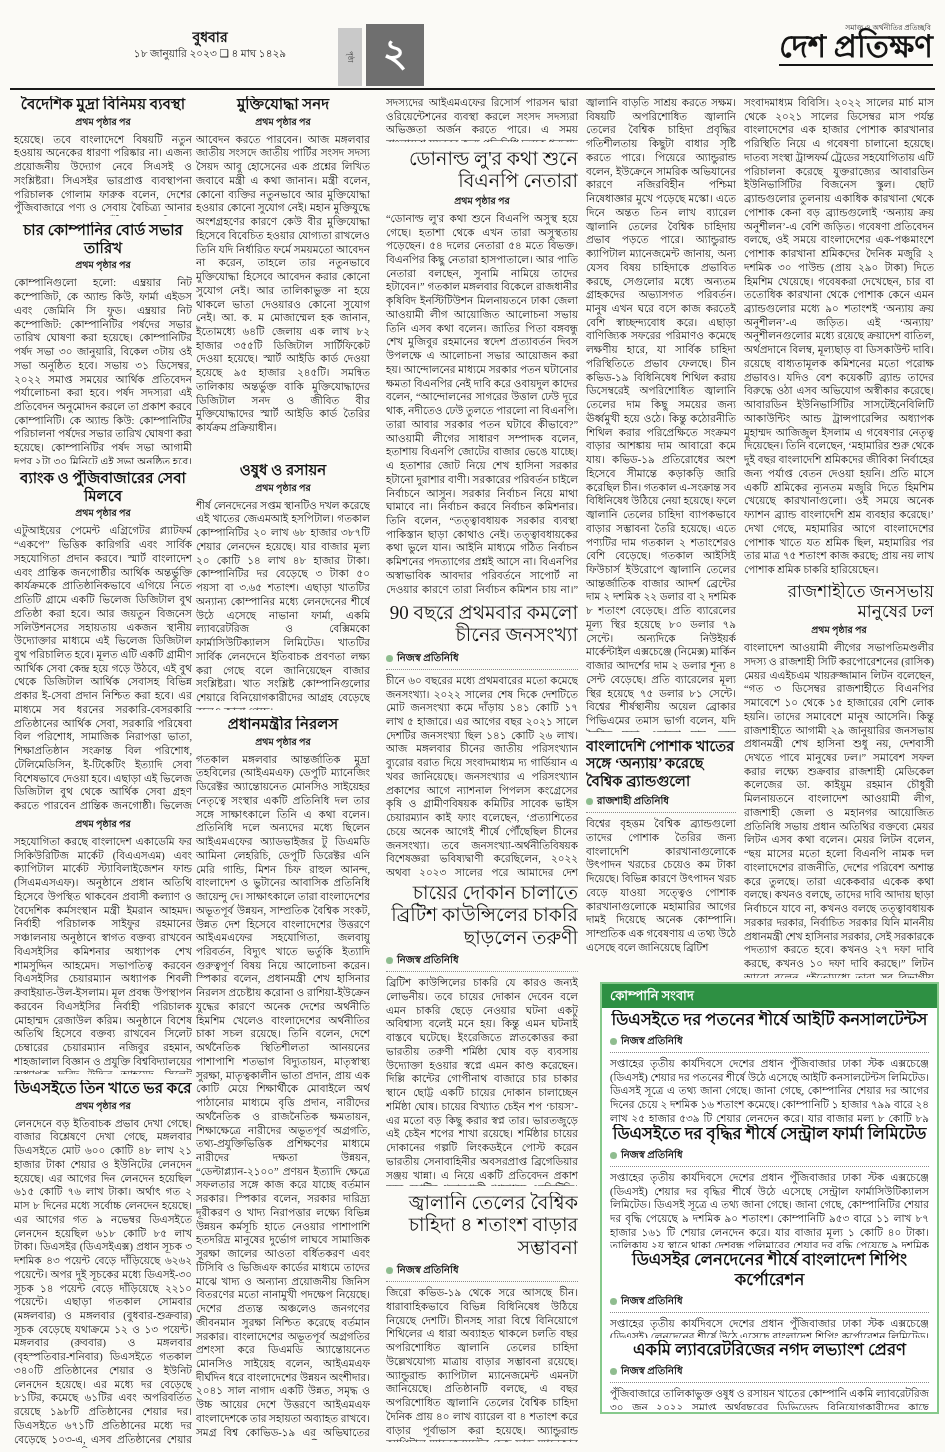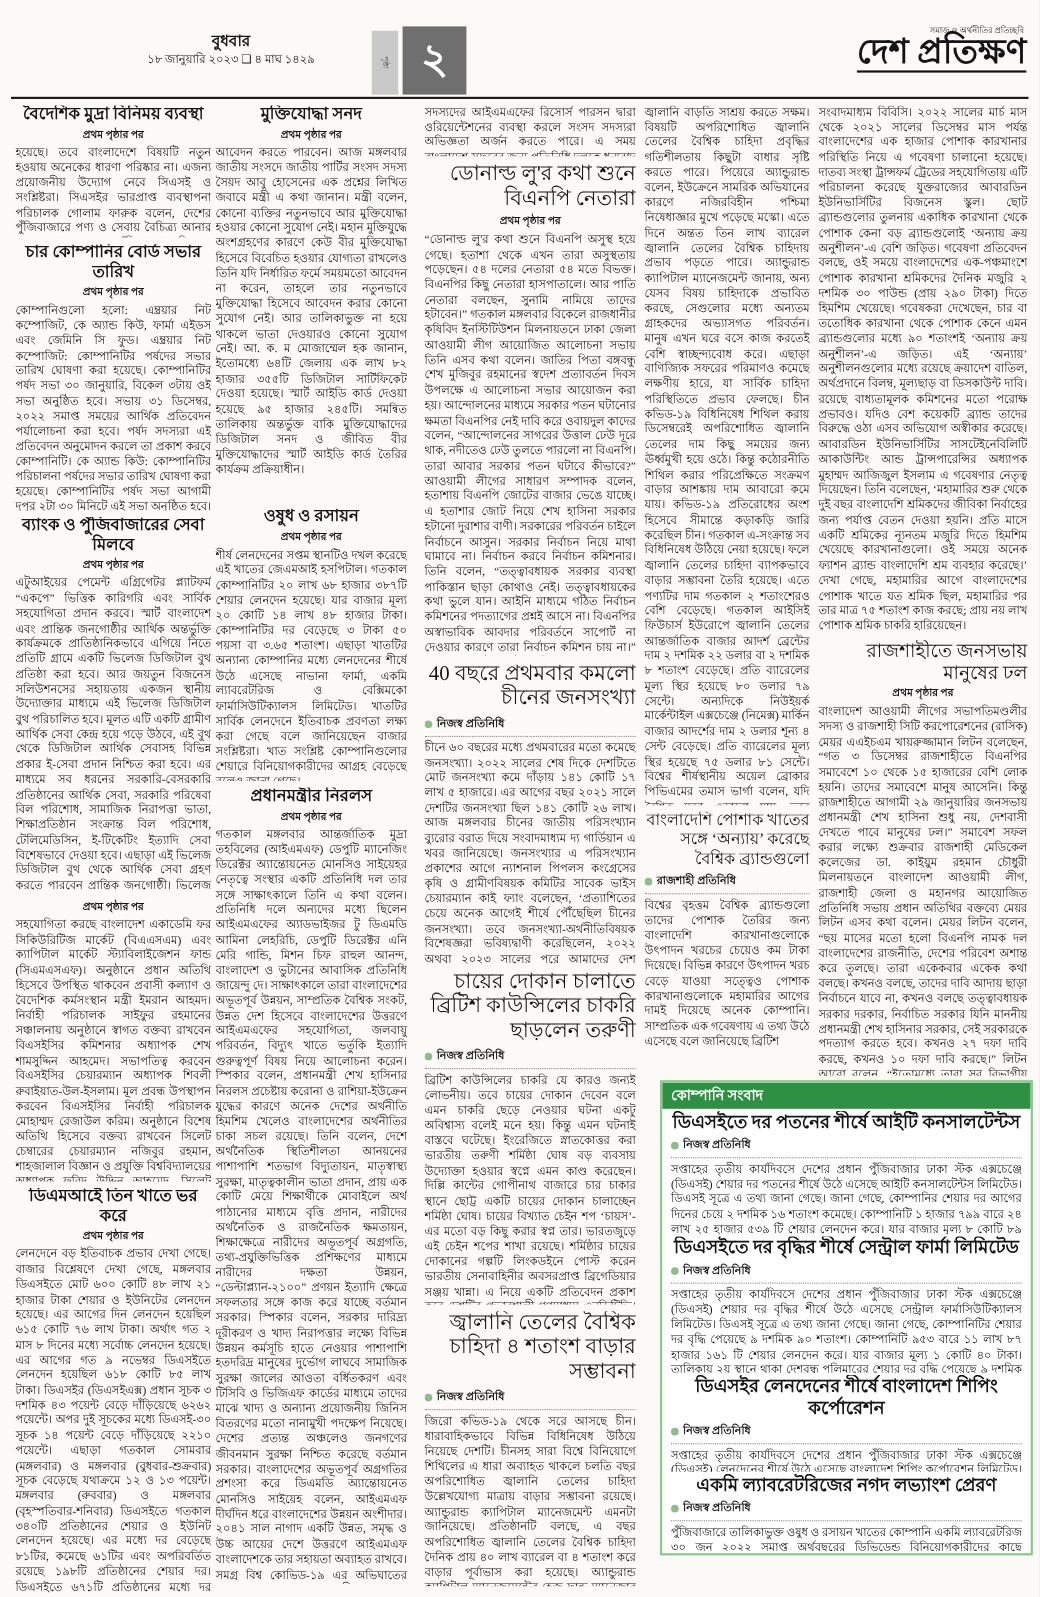--- a/index.html
+++ b/index.html
@@ -22,21 +22,21 @@
   
   .col{position:absolute;top:96px;}
   #colA{left:14px;width:178px;}
   #colB{left:196px;width:174px;}
   #colC{left:386px;width:192px;}
   #colE{left:586px;width:150px;}
   #colD{left:744px;width:190px;}
   .art{overflow:hidden;margin-bottom:6px;}
   .hl1{font-size:15px;font-weight:700;text-align:center;line-height:1.18;}
   .hl2{font-size:19px;font-weight:400;text-align:right;line-height:1.18;}
-  .hl3{font-size:14.5px;font-weight:400;text-align:right;line-height:1.2;}
+  .hl3{font-size:14.5px;font-weight:700;text-align:left;line-height:1.2;}
   .kick{font-size:9.5px;font-weight:700;text-align:center;margin:1px 0 3px;}
   .byline{font-size:10px;font-weight:700;margin:3px 0 1px;display:flex;align-items:center;gap:4px;}
   .dot{width:7px;height:7px;border-radius:50%;background:#8fbc8f;display:inline-block;}
   .dotrule{border-top:1px dotted #888;margin:2px 0 4px;}
   .body{font-size:10.4px;line-height:1.32;text-align:justify;}
   
   #box{position:absolute;left:600px;top:982px;width:339px;height:432px;background:#fff;
        border:2px solid #86c98b;box-sizing:border-box;overflow:hidden;}
   #box .bar{height:24px;background:#2e9043;color:#ffffff;font-size:13px;font-weight:700;
             display:flex;align-items:center;padding-left:8px;}
@@ -71,21 +71,21 @@
     <div class="art" style="height:340px">
       <div class="hl1">ব্যাংক ও পুঁজিবাজারের সেবা মিলবে</div>
       <div class="kick">প্রথম পৃষ্ঠার পর</div>
       <div class="body">এটুআইয়ের পেমেন্ট এগ্রিগেটর প্ল্যাটফর্ম “একপে” ভিত্তিক কারিগরি এবং সার্বিক সহযোগিতা প্রদান করবে। স্মার্ট বাংলাদেশ এবং প্রান্তিক জনগোষ্ঠীর আর্থিক অন্তর্ভুক্তি কার্যক্রমকে প্রাতিষ্ঠানিকভাবে এগিয়ে নিতে প্রতিটি গ্রামে একটি ভিলেজ ডিজিটাল বুথ প্রতিষ্ঠা করা হবে। আর জয়তুন বিজনেস সলিউশনসের সহায়তায় একজন স্থানীয় উদ্যোক্তার মাধ্যমে এই ভিলেজ ডিজিটাল বুথ পরিচালিত হবে। মূলত এটি একটি গ্রামীণ আর্থিক সেবা কেন্দ্র হয়ে গড়ে উঠবে, এই বুথ থেকে ডিজিটাল আর্থিক সেবাসহ বিভিন্ন প্রকার ই-সেবা প্রদান নিশ্চিত করা হবে। এর মাধ্যমে সব ধরনের সরকারি-বেসরকারি প্রতিষ্ঠানের আর্থিক সেবা, সরকারি পরিষেবা বিল পরিশোধ, সামাজিক নিরাপত্তা ভাতা, শিক্ষাপ্রতিষ্ঠান সংক্রান্ত বিল পরিশোধ, টেলিমেডিসিন, ই-টিকেটিং ইত্যাদি সেবা বিশেষভাবে দেওয়া হবে। এছাড়া এই ভিলেজ ডিজিটাল বুথ থেকে আর্থিক সেবা গ্রহণ করতে পারবেন প্রান্তিক জনগোষ্ঠী। ভিলেজ বুথের মাধ্যমে সকল ব্যাংক ও আর্থিক প্রতিষ্ঠানের সব ধরনের সেবাগুলো এক জায়গা থেকে পাওয়া যাবে। এতে গ্রামীণ অঞ্চলে সুবিধাবঞ্চিত ও প্রাতিষ্ঠানিকভাবে আর্থিকসেবা বহির্ভূত জনগোষ্ঠী তাদের আর্থিক সেবা গ্রহণে অনেক বেশি সময়, কষ্ট ও অর্থের সাশ্রয় করতে পারবে। অনুষ্ঠানে এটুআইয়ের প্রকল্প পরিচালক (যুগ্ম সচিব) ড. দেওয়ান মুহাম্মদ হুমায়ূন কবীর বলেন, ভিলেজ বুথের মাধ্যমে গ্রামের সুবিধাবঞ্চিত জনগণের কাছে সেবা পৌঁছে দেওয়া হবে। একই সঙ্গে ভিলেজ বুথ নিরাপদ ও উন্নত মানের সেবা প্রদান, পল্লী এলাকায় আর্থিক উন্নয়ন, সব ধরনের আর্থিক অন্তর্ভুক্তি নিশ্চিতকরণ, এসডিজি কাউকে পেছনে না রেখে বাস্তবায়ন করবে। অনুষ্ঠানে জয়তুন বিজনেস সলিউশনস-এর চেয়ারম্যান বলেন, চেঞ্জ এজেন্ট হিসেবে কাজ করবে ভিলেজ ডিজিটাল বুথের উদ্যোক্তা হবে নিজ গ্রামের শিক্ষিত তরুণ, তরুণী। অন্তত এইচএসসি পাস হতে হবে। এতে করে এমনিতে সুবিধাবঞ্চিত জনগোষ্ঠী আধুনিক আর্থিক সেবা পাবেন। কর্মসংস্থান সৃষ্টি হবে। পাইলট পর্যায়ে হিসেবে খুব শিগগিরই মুন্সিগঞ্জে ভিলেজ ডিজিটাল বুথ চালু হবে।</div>
     </div>
     <div class="art" style="height:258px">
       <div class="kick">প্রথম পৃষ্ঠার পর</div>
       <div class="body">সহযোগিতা করছে বাংলাদেশ একাডেমি ফর সিকিউরিটিজ মার্কেট (বিএএসএম) এবং ক্যাপিটাল মার্কেট স্ট্যাবিলাইজেশন ফান্ড (সিএমএসএফ)। অনুষ্ঠানে প্রধান অতিথি হিসেবে উপস্থিত থাকবেন প্রবাসী কল্যাণ ও বৈদেশিক কর্মসংস্থান মন্ত্রী ইমরান আহমদ। নির্বাহী পরিচালক সাইফুর রহমানের সঞ্চালনায় অনুষ্ঠানে স্বাগত বক্তব্য রাখবেন বিএসইসির কমিশনার অধ্যাপক শেখ শামসুদ্দিন আহমেদ। সভাপতিত্ব করবেন বিএসইসির চেয়ারম্যান অধ্যাপক শিবলী রুবাইয়াত-উল-ইসলাম। মূল প্রবন্ধ উপস্থাপন করবেন বিএসইসির নির্বাহী পরিচালক মোহাম্মদ রেজাউল করিম। অনুষ্ঠানে বিশেষ অতিথি হিসেবে বক্তব্য রাখবেন সিলেট চেম্বারের চেয়ারম্যান নজিবুর রহমান, শাহজালাল বিজ্ঞান ও প্রযুক্তি বিশ্ববিদ্যালয়ের অধ্যাপক ফরিদ উদ্দিন আহমেদ, সিলেট জেলা প্রশাসক, সিলেট পুলিশ সুপার মোহাম্মদ আব্দুল্লাহ আল-মামুন এবং চেম্বার অব কমার্স আন্ড ইন্ডাস্ট্রিজের সভাপতি তাহমিন আহমেদ। এছাড়াও নারী বিনিয়োগকারীদের নিয়ে আরও একটি সভা করা হবে। বিএসইসির সংবাদ বিজ্ঞপ্তিতে এসব তথ্য জানানো হয়েছে। এর আগে গত ১৯ নভেম্বর নোয়াখালীতে “বিনিয়োগ শিক্ষা সম্মেলন ২০২২” অনুষ্ঠিত হয়। উল্লেখ্য, দেশের পুঁজিবাজারে গত ৩০ বছরে ১৯৯৬ এবং ২০১০ সালে বড় দুটি ধস নেমেছিল। এই ধসের কারণ খতিয়ে দেখতে গবেষণা প্রতিবেদন তৈরি করা হয়। সেই গবেষণায় দেখা গেছে, যেসব বিনিয়োগকারী সবচেয়ে বেশি ক্ষতির মুখে পড়েছেন তাদের পুঁজিবাজার সম্পর্কে ধারণা খুব কম ছিল। তাই পুঁজিবাজারে বিনিয়োগকারীদের জন্য দেশব্যাপী বিনিয়োগ শিক্ষা কার্যক্রম চালিয়ে যাচ্ছে দেশের পুঁজিবাজার নিয়ন্ত্রক সংস্থা।</div>
     </div>
     <div class="art" style="height:368px">
-      <div class="hl1">ডিএমআইে তিন খাতে ভর করে</div>
+      <div class="hl1">ডিএসইতে তিন খাতে ভর করে</div>
       <div class="kick">প্রথম পৃষ্ঠার পর</div>
       <div class="body">লেনদেনে বড় ইতিবাচক প্রভাব দেখা গেছে। বাজার বিশ্লেষণে দেখা গেছে, মঙ্গলবার ডিএসইতে মোট ৬০০ কোটি ৪৮ লাখ ২১ হাজার টাকা শেয়ার ও ইউনিটের লেনদেন হয়েছে। এর আগের দিন লেনদেন হয়েছিল ৬১৫ কোটি ৭৬ লাখ টাকা। অর্থাৎ গত ২ মাস ৮ দিনের মধ্যে সর্বোচ্চ লেনদেন হয়েছে। এর আগের গত ৯ নভেম্বর ডিএসইতে লেনদেন হয়েছিল ৬১৮ কোটি ৮৫ লাখ টাকা। ডিএসইর (ডিএসইএক্স) প্রধান সূচক ৩ দশমিক ৪৩ পয়েন্ট বেড়ে দাঁড়িয়েছে ৬২৬২ পয়েন্টে। অপর দুই সূচকের মধ্যে ডিএসই-৩০ সূচক ১৪ পয়েন্ট বেড়ে দাঁড়িয়েছে ২২১০ পয়েন্টে। এছাড়া গতকাল সোমবার (মঙ্গলবার) ও মঙ্গলবার (বুধবার-শুক্রবার) সূচক বেড়েছে যথাক্রমে ১২ ও ১৩ পয়েন্ট। মঙ্গলবার (রুববার) ও মঙ্গলবার (বৃহস্পতিবার-শনিবার) ডিএসইতে গতকাল ৩৪০টি প্রতিষ্ঠানের শেয়ার ও ইউনিট লেনদেন হয়েছে। এর মধ্যে দর বেড়েছে ৮১টির, কমেছে ৬১টির এবং অপরিবর্তিত রয়েছে ১৯৮টি প্রতিষ্ঠানের শেয়ার দর। ডিএসইতে ৬৭১টি প্রতিষ্ঠানের মধ্যে দর বেড়েছে ১০৩-এ, এসব প্রতিষ্ঠানের শেয়ার দর কমেছে ৬ দশমিক ৭২ শতাংশ। শেয়ার দর বেড়েছে ৬ দশমিক ৪৫ শতাংশ ও ৪৪ দশমিক ৮৯ শতাংশ। কোম্পানিগুলোর ৪১ কোটি ৬১ লাখ টাকার শেয়ার লেনদেন হয়েছে। এসব খাতের মধ্যে রয়েছে সাধারণ বিমা, আইটি ও খাদ্য খাতের প্রতিষ্ঠান। অপর পুঁজিবাজার চট্টগ্রাম স্টক এক্সচেঞ্জের (সিএসই) সার্বিক সূচক বেড়েছে ১০৪৩০ পয়েন্টে। সিএসইতে মোট লেনদেন হয়েছে ৪৩৬৮ এবং ১৩ কোটি টাকার শেয়ার। লেনদেন হওয়া প্রতিষ্ঠানের মধ্যে দর বেড়েছে ৪২ কোটি, ১৪ লাখ টাকার শেয়ার লেনদেন হয়েছে।</div>
     </div>
   </div>
 
   <div id="colB" class="col">
     <div class="art" style="height:360px">
       <div class="hl1">মুক্তিযোদ্ধা সনদ</div>
       <div class="kick">প্রথম পৃষ্ঠার পর</div>
       <div class="body">আবেদন করতে পারবেন। আজ মঙ্গলবার জাতীয় সংসদে জাতীয় পার্টির সংসদ সদস্য সৈয়দ আবু হোসেনের এক প্রশ্নের লিখিত জবাবে মন্ত্রী এ কথা জানান। মন্ত্রী বলেন, কোনো ব্যক্তির নতুনভাবে আর মুক্তিযোদ্ধা হওয়ার কোনো সুযোগ নেই। মহান মুক্তিযুদ্ধে অংশগ্রহণের কারণে কেউ বীর মুক্তিযোদ্ধা হিসেবে বিবেচিত হওয়ার যোগ্যতা রাখলেও তিনি যদি নির্ধারিত ফর্মে সময়মতো আবেদন না করেন, তাহলে তার নতুনভাবে মুক্তিযোদ্ধা হিসেবে আবেদন করার কোনো সুযোগ নেই। আর তালিকাভুক্ত না হয়ে থাকলে ভাতা দেওয়ারও কোনো সুযোগ নেই। আ. ক. ম মোজাম্মেল হক জানান, ইতোমধ্যে ৬৪টি জেলায় এক লাখ ৮২ হাজার ৩৫৫টি ডিজিটাল সার্টিফিকেট দেওয়া হয়েছে। স্মার্ট আইডি কার্ড দেওয়া হয়েছে ৯৫ হাজার ২৪৫টি। সমন্বিত তালিকায় অন্তর্ভুক্ত বাকি মুক্তিযোদ্ধাদের ডিজিটাল সনদ ও জীবিত বীর মুক্তিযোদ্ধাদের স্মার্ট আইডি কার্ড তৈরির কার্যক্রম প্রক্রিয়াধীন।</div>
@@ -105,21 +105,21 @@
   <div id="colC" class="col">
     <div class="art" style="height:46px">
       <div class="body">সদস্যদের আইএমএফের রিসোর্স পারসন দ্বারা ওরিয়েন্টেশনের ব্যবস্থা করলে সংসদ সদস্যরা অভিজ্ঞতা অর্জন করতে পারে। এ সময় বাংলাদেশ সফরের জন্য প্রতিনিধি দলকে ধন্যবাদ জানান স্পিকার। সংসদ সচিবালয়ের ঊর্ধ্বতন কর্মকর্তারা এ সময় উপস্থিত ছিলেন।</div>
     </div>
     <div class="art" style="height:448px">
       <div class="hl2">ডোনাল্ড লু'র কথা শুনে বিএনপি নেতারা</div>
       <div class="kick">প্রথম পৃষ্ঠার পর</div>
       <div class="body">“ডোনাল্ড লু'র কথা শুনে বিএনপি অসুস্থ হয়ে গেছে। হতাশা থেকে এখন তারা অসুস্থতায় পড়েছেন। ৫৪ দলের নেতারা ৫৪ মতে বিভক্ত। বিএনপির কিছু নেতারা হাসপাতালে। আর পাতি নেতারা বলছেন, সুনামি নামিয়ে তাদের হটাবেন।” গতকাল মঙ্গলবার বিকেলে রাজধানীর কৃষিবিদ ইনস্টিটিউশন মিলনায়তনে ঢাকা জেলা আওয়ামী লীগ আয়োজিত আলোচনা সভায় তিনি এসব কথা বলেন। জাতির পিতা বঙ্গবন্ধু শেখ মুজিবুর রহমানের স্বদেশ প্রত্যাবর্তন দিবস উপলক্ষে এ আলোচনা সভার আয়োজন করা হয়। আন্দোলনের মাধ্যমে সরকার পতন ঘটানোর ক্ষমতা বিএনপির নেই দাবি করে ওবায়দুল কাদের বলেন, “আন্দোলনের সাগরের উত্তাল ঢেউ দূরে থাক, নদীতেও ঢেউ তুলতে পারলো না বিএনপি। তারা আবার সরকার পতন ঘটাবে কীভাবে?” আওয়ামী লীগের সাধারণ সম্পাদক বলেন, হতাশায় বিএনপি জোটের বাজার ভেঙে যাচ্ছে। এ হতাশার জোট নিয়ে শেখ হাসিনা সরকার হটানো দুরাশার বাণী। সরকারের পরিবর্তন চাইলে নির্বাচনে আসুন। সরকার নির্বাচন নিয়ে মাথা ঘামাবে না। নির্বাচন করবে নির্বাচন কমিশনার। তিনি বলেন, “তত্ত্বাবধায়ক সরকার ব্যবস্থা পাকিস্তান ছাড়া কোথাও নেই। তত্ত্বাবধায়কের কথা ভুলে যান। আইনি মাধ্যমে গঠিত নির্বাচন কমিশনের পদত্যাগের প্রশ্নই আসে না। বিএনপির অস্বাভাবিক আবদার পরিবর্তনে সাপোর্ট না দেওয়ার কারণে তারা নির্বাচন কমিশন চায় না।” আন্দোলনের টাকার উৎস নিয়ে প্রশ্ন তুলে কাদের বলেন, “বিএনপির আন্দোলনের টাকা আসে কোথা থেকে, সেটা আমরা জানি। যারা শেখ হাসিনা সরকারকে হটানোর জন্য টাকা দিচ্ছেন, তাদেরও খবর আছে।” ঢাকা জেলা আওয়ামী লীগের সভাপতি বেনজীর আহমেদের সভাপতিত্বে সভায় অন্যদের মধ্যে বক্তব্য রাখেন স্বরাষ্ট্রমন্ত্রী আসাদুজ্জামান খান কামাল, আওয়ামী লীগের সাংগঠনিক সম্পাদক মির্জা আজম, দুর্যোগ ব্যবস্থাপনা ও ত্রাণ প্রতিমন্ত্রী ডা. এনামুর রহমান, আওয়ামী লীগের জাতীয় কমিটির সদস্য প্রমুখ। অনুষ্ঠান সঞ্চালনা করেন ঢাকা জেলা আওয়ামী লীগের সাধারণ সম্পাদক পনিরুজ্জামান তরুণ। আগামী নির্বাচনে শেখ হাসিনাকে আবারও বিজয়ী করতে দেশবাসীর প্রতি আহ্বান জানিয়ে স্বরাষ্ট্রমন্ত্রী আসাদুজ্জামান খান কামাল বলেন, জাতির পিতার অসমাপ্ত পরিকল্পনা একের পর এক বাস্তবায়ন করে যাচ্ছেন বঙ্গবন্ধুকন্যা শেখ হাসিনা।</div>
     </div>
     <div class="art" style="height:274px">
-      <div class="hl2">40 বছরে প্রথমবার কমলো চীনের জনসংখ্যা</div>
+      <div class="hl2">90 বছরে প্রথমবার কমলো চীনের জনসংখ্যা</div>
       <div class="byline">
           <span class="dot"></span>
           <span>নিজস্ব প্রতিনিধি</span>
         </div>
       <div class="dotrule"></div>
       <div class="body">চীনে ৬০ বছরের মধ্যে প্রথমবারের মতো কমেছে জনসংখ্যা। ২০২২ সালের শেষ দিকে দেশটিতে মোট জনসংখ্যা কমে দাঁড়ায় ১৪১ কোটি ১৭ লাখ ৫ হাজারে। এর আগের বছর ২০২১ সালে দেশটির জনসংখ্যা ছিল ১৪১ কোটি ২৬ লাখ। আজ মঙ্গলবার চীনের জাতীয় পরিসংখ্যান ব্যুরোর বরাত দিয়ে সংবাদমাধ্যম দ্য গার্ডিয়ান এ খবর জানিয়েছে। জনসংখ্যার এ পরিসংখ্যান প্রকাশের আগে ন্যাশনাল পিপলস কংগ্রেসের কৃষি ও গ্রামীণবিষয়ক কমিটির সাবেক ভাইস চেয়ারম্যান কাই ফ্যাং বলেছেন, ‘প্রত্যাশিতের চেয়ে অনেক আগেই শীর্ষে পৌঁছেছিল চীনের জনসংখ্যা। তবে জনসংখ্যা-অর্থনীতিবিষয়ক বিশেষজ্ঞরা ভবিষ্যদ্বাণী করেছিলেন, ২০২২ অথবা ২০২৩ সালের পরে আমাদের দেশ নেতিবাচক জনসংখ্যা বৃদ্ধির যুগে প্রবেশ করবে।’ চীনে গত বছর জন্মহার ছিল প্রতি এক হাজার জনে ৬ দশমিক ৭৭ জন, যা ২০২১ সালের ৭ দশমিক ৫২ জন্মহার থেকে কম। এ হার ১৯৭৬ সালের পর সর্বোচ্চ মৃত্যুহার রেকর্ড করেছে চীন। গত বছর মৃত্যুহার ছিল এক হাজার জনে ৭ দশমিক ৩৭ জন। ২০২১ সালে এ হার ছিল ৭ দশমিক ১৮। যদিও কয়েক বছর ধরে চীনের জনগণকে আরও সন্তান নিতে এবং জন্মজনিত কারণে তৈরি হওয়া জনসংখ্যাগত সংকট সমাধানে আহ্বান জানিয়ে আসছে দেশটির সরকার। এমনকি সন্তান জন্ম নেওয়ার পর ভর্তুকি দেওয়া থেকে শুরু করে ট্যাক্সের ক্ষেত্রেও নিয়মনীতি সহজ করেছে দেশটি।</div>
     </div>
     <div class="art" style="height:304px">
       <div class="hl2">চায়ের দোকান চালাতে ব্রিটিশ কাউন্সিলের চাকরি ছাড়লেন তরুণী</div>
       <div class="byline">

